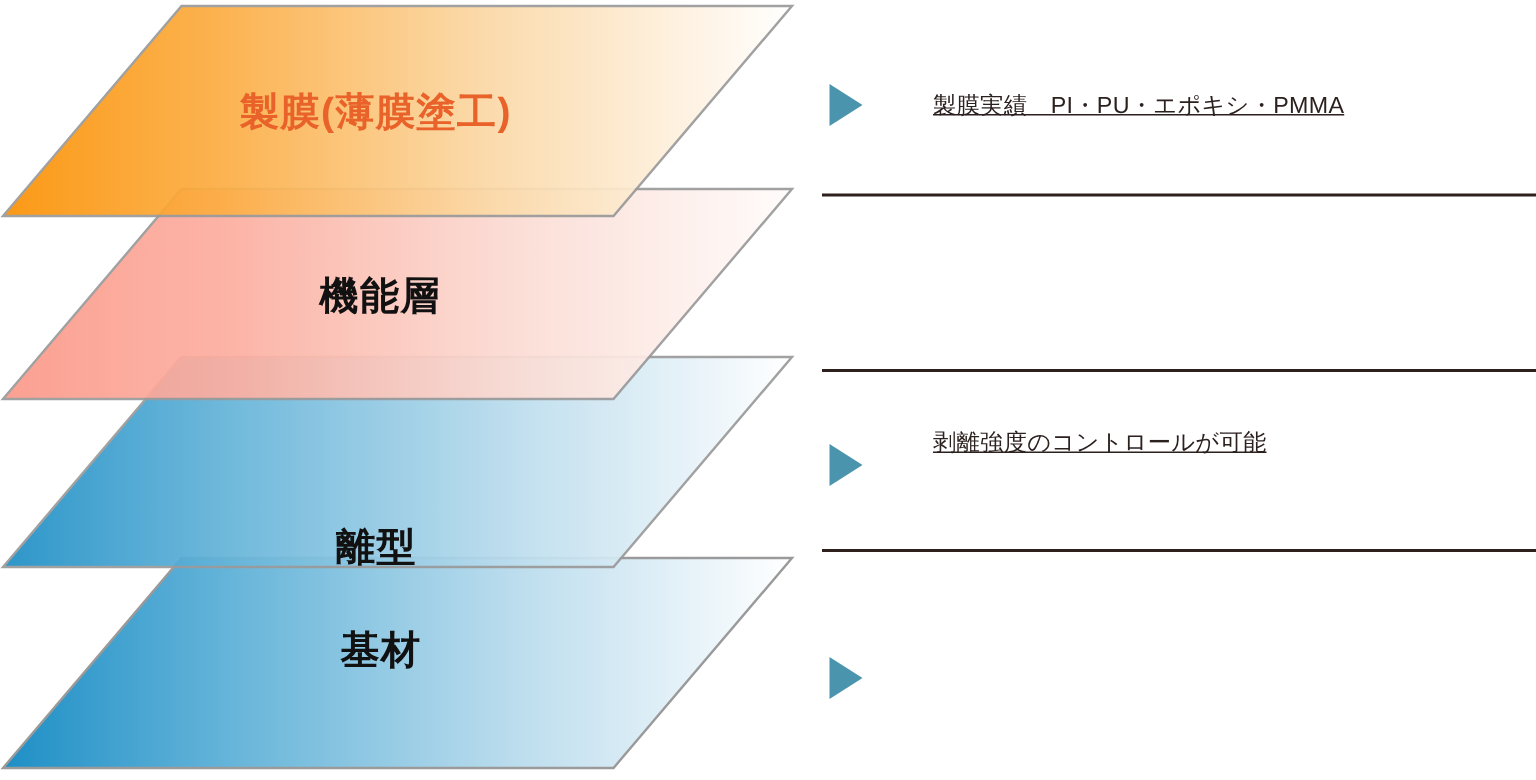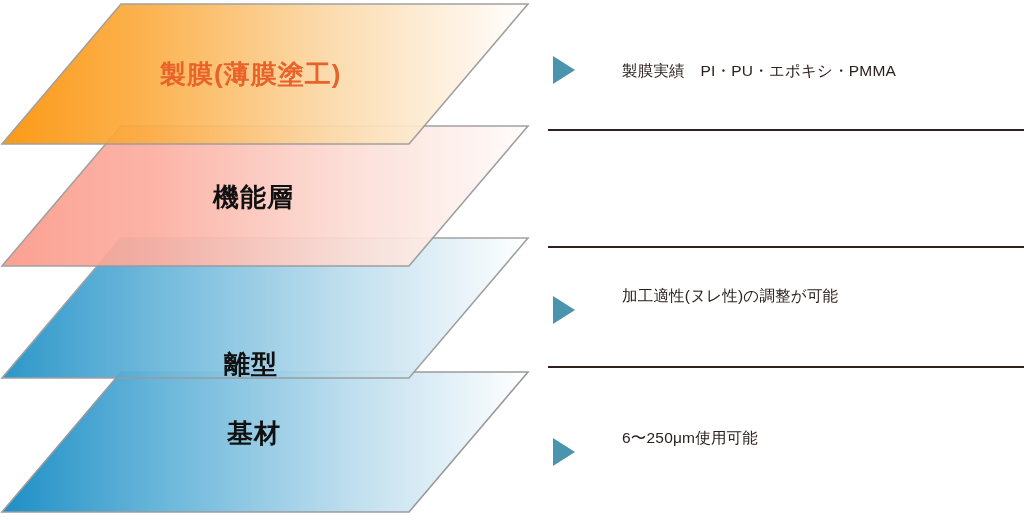--- a/index.html
+++ b/index.html
@@ -34,20 +34,21 @@
     border-bottom:14px solid transparent;
     border-left:22px solid #4A94AE;
   }
   .rowtext{
     position:absolute;left:77px;
     color:#2B211E;
     font-size:15.5px;
     line-height:31px;
     white-space:nowrap;
     letter-spacing:0.2px;
+    text-decoration:underline;
   }
   .divider{
     position:absolute;left:3px;width:476px;height:2px;
     background:#2E201C;
   }
 </style>
 </head>
 <body>
 
 <div id="stage">
@@ -115,27 +116,26 @@
         <div>製膜実績　PI・PU・エポキシ・PMMA</div>
       </div>
     </div>
     <div class="divider" style="top:129px;"></div>
 
     <div class="divider" style="top:246px;"></div>
 
     <div class="row" style="top:247px;height:120px;">
       <span class="bullet" style="top:49px;"></span>
       <div class="rowtext" style="top:33px;">
-        <div>加工適性(ヌレ性)の調整が可能</div>
+        <div>剥離強度のコントロールが可能</div>
       </div>
     </div>
     <div class="divider" style="top:366px;"></div>
 
     <div class="row" style="top:367px;height:153px;">
       <span class="bullet" style="top:71px;"></span>
       <div class="rowtext" style="top:55px;">
-        <div>6〜250μm使用可能</div>
       </div>
     </div>
 
   </div>
 
 </div>
 
 </body></html>

